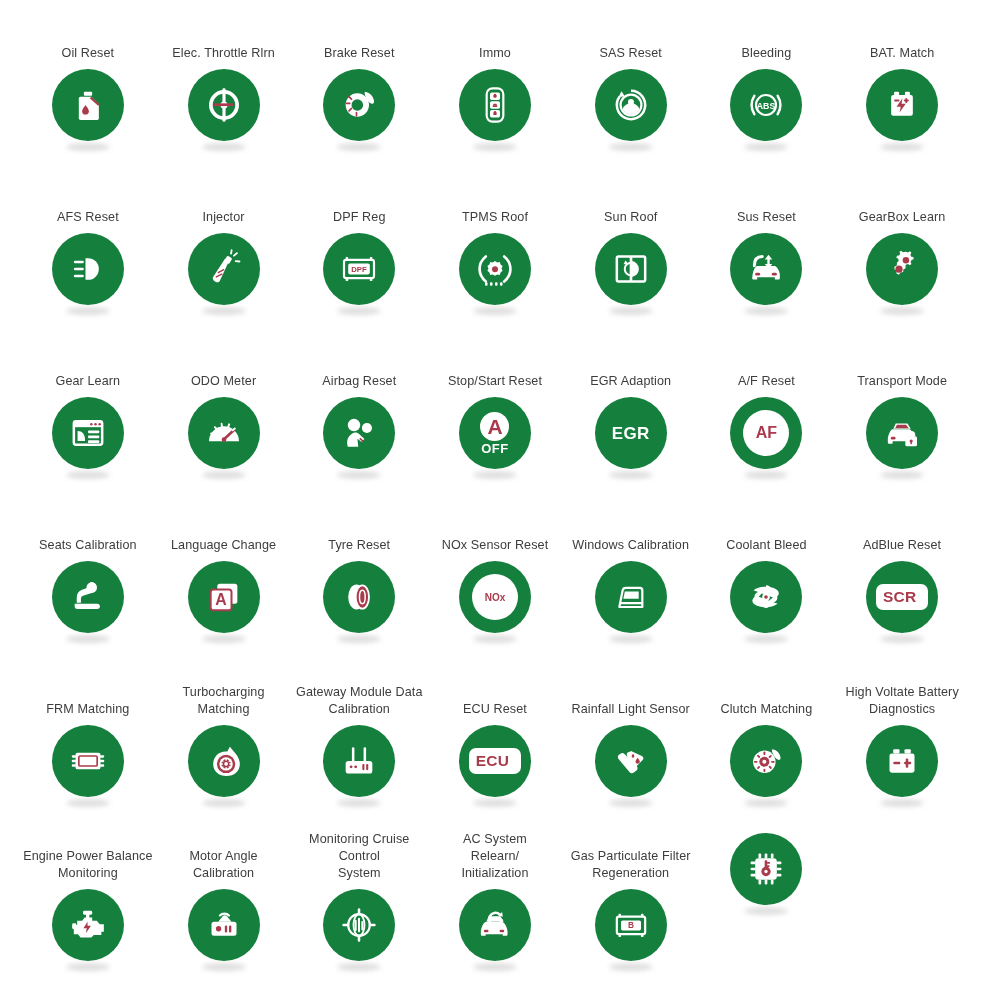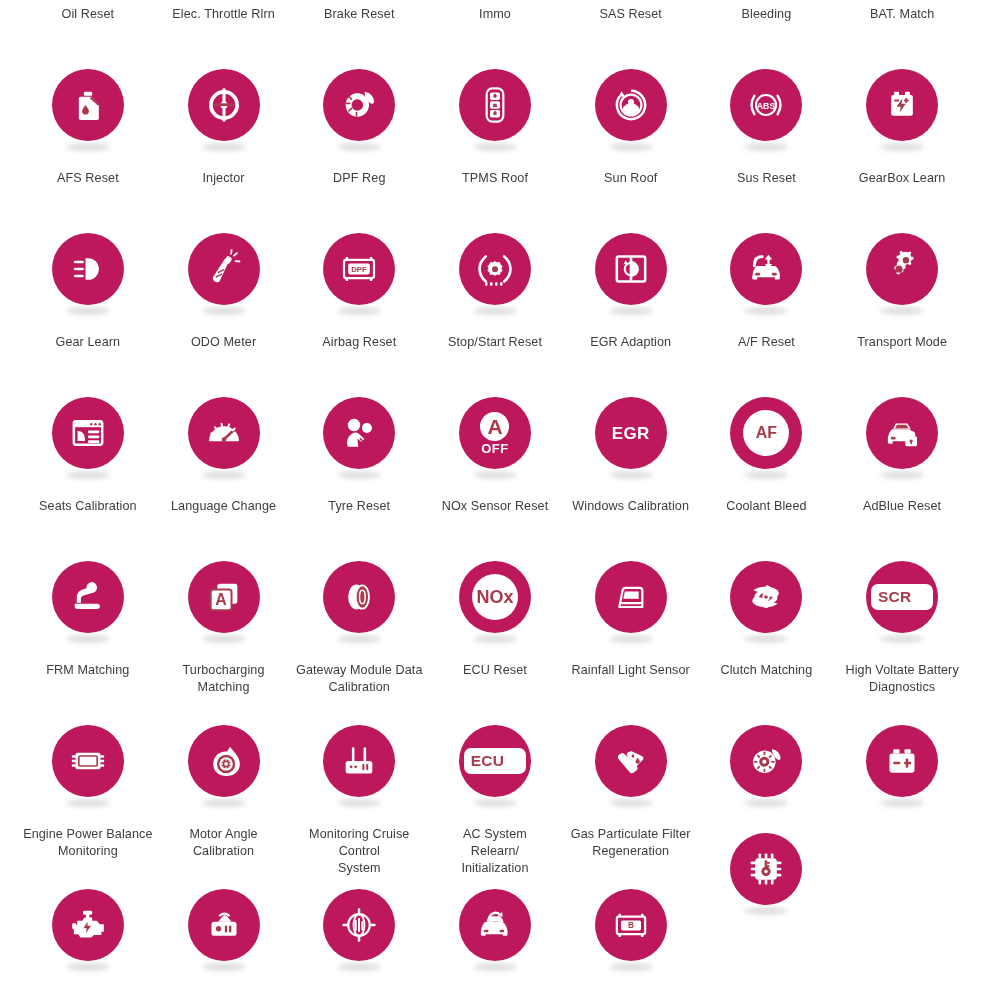--- a/index.html
+++ b/index.html
@@ -33,20 +33,21 @@
   .cell-inner {
     display: flex;
     flex-direction: column;
     align-items: center;
     width: 100%;
   }
   
   .label-box {
     height: 56px;
     display: flex;
+    align-items: flex-end;
     justify-content: center;
     width: 100%;
     padding: 0 2px;
   }
   .label {
     font-size: 12.6px;
     line-height: 17px;
     color: #3d3d3d;
     text-align: center;
     letter-spacing: 0.1px;
@@ -57,21 +58,21 @@
     position: relative;
     width: 74px;
     height: 82px;
     display: flex;
     align-items: flex-start;
     justify-content: center;
   }
   .disc {
     width: 72px; height: 72px;
     border-radius: 50%;
-    background: #be185d;
+    background: #15803d;
     display: flex;
     align-items: center;
     justify-content: center;
     position: relative;
     z-index: 2;
   }
   .shadow {
     position: absolute;
     bottom: 0px;
     left: 50%;
@@ -88,21 +89,21 @@
     color: #ffffff;
     font-weight: bold;
     font-family: "Liberation Sans", sans-serif;
     line-height: 1;
     letter-spacing: 0.3px;
   }
   .txt-plain { font-size: 17px; }
   .pill {
     background: #ffffff;
     border-radius: 7px;
-    padding: 5px 22px 5px 7px;
+    padding: 5px 12px 5px 7px;
     color: #a93c4c;
     font-weight: bold;
     font-size: 15.5px;
     line-height: 1;
     letter-spacing: 0.2px;
   }
   .circle-badge {
     width: 46px; height: 46px;
     border-radius: 50%;
     background: #ffffff;
@@ -621,21 +622,21 @@
         </div>
       </div>
       <div class="cell">
         <div class="cell-inner">
           <div class="label-box">
             <div class="label">NOx Sensor Reset</div>
           </div>
           <div class="icon-wrap">
             <div class="shadow"></div>
             <div class="disc">
-              <div class="circle-badge" style="font-size:18px">NOx</div>
+              <div class="circle-badge" style="font-size:10px">NOx</div>
             </div>
           </div>
         </div>
       </div>
       <div class="cell">
         <div class="cell-inner">
           <div class="label-box">
             <div class="label">Windows Calibration</div>
           </div>
           <div class="icon-wrap">

